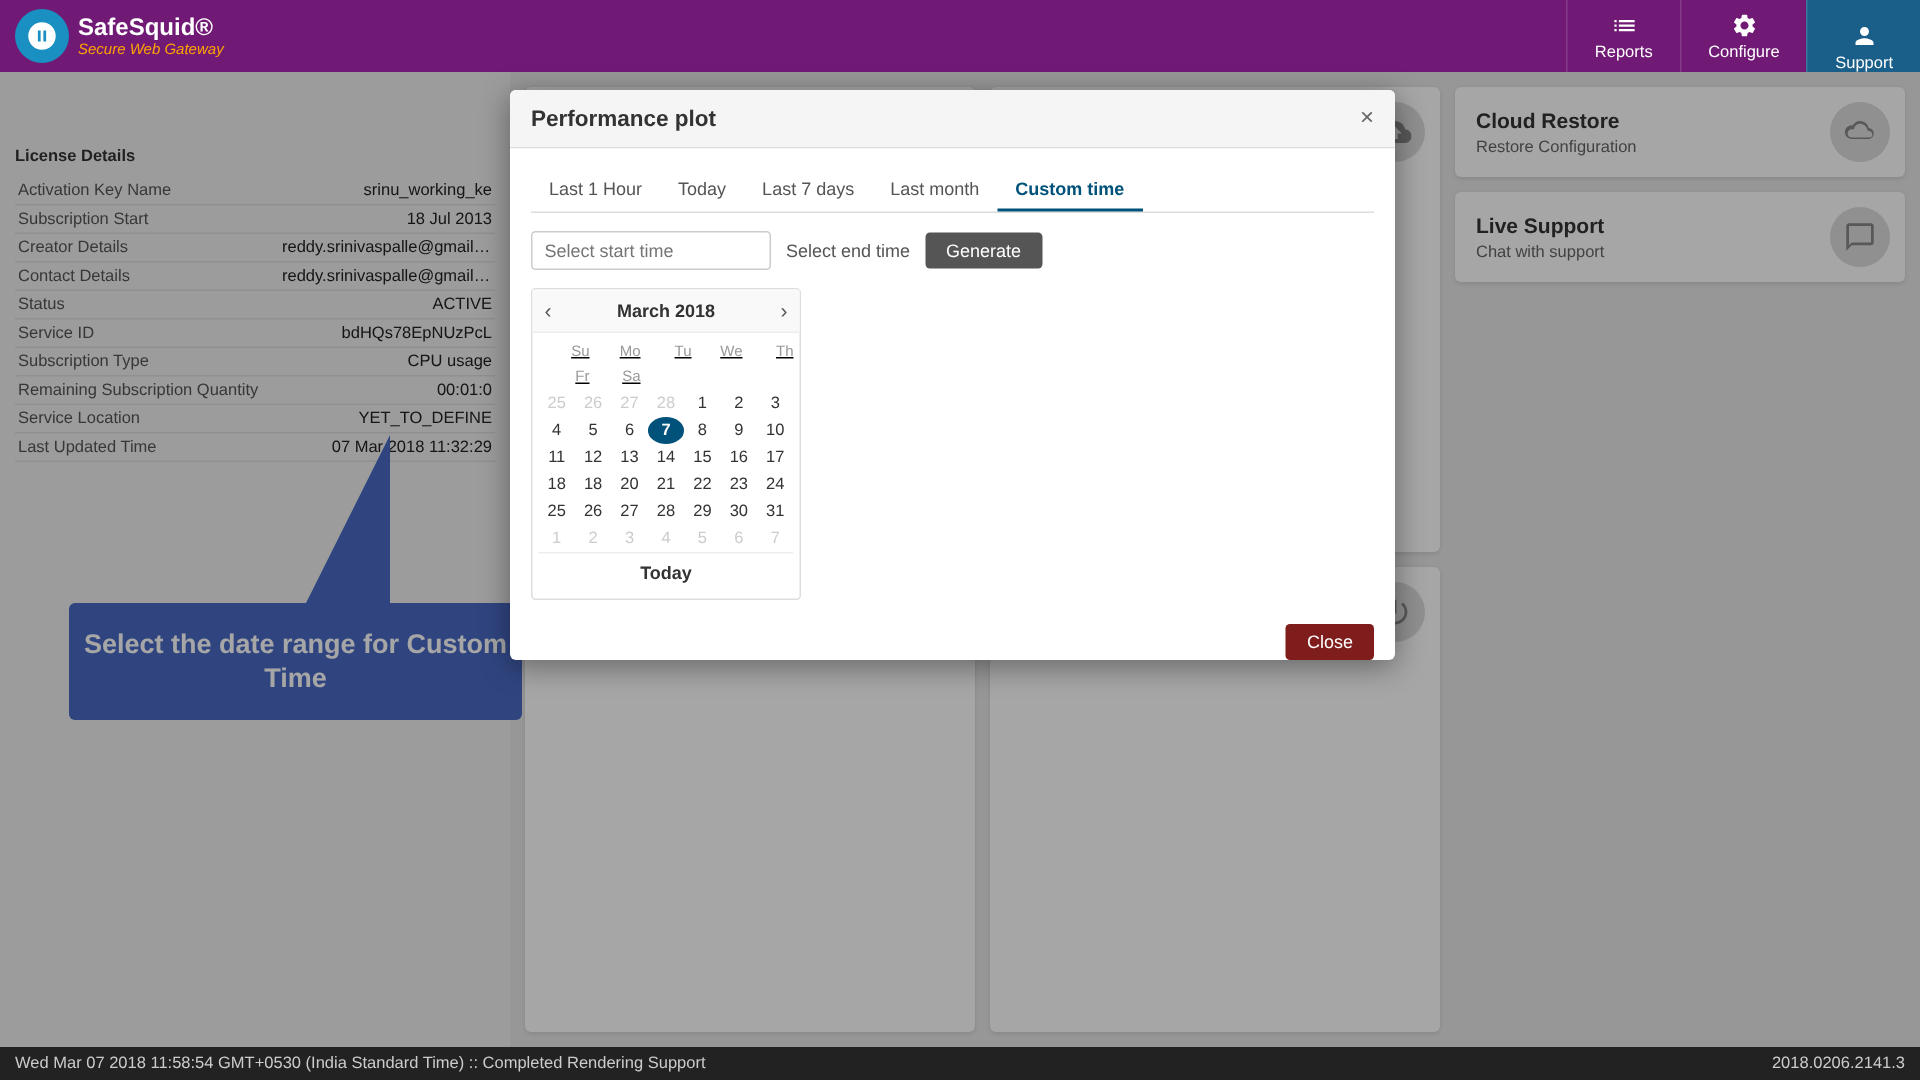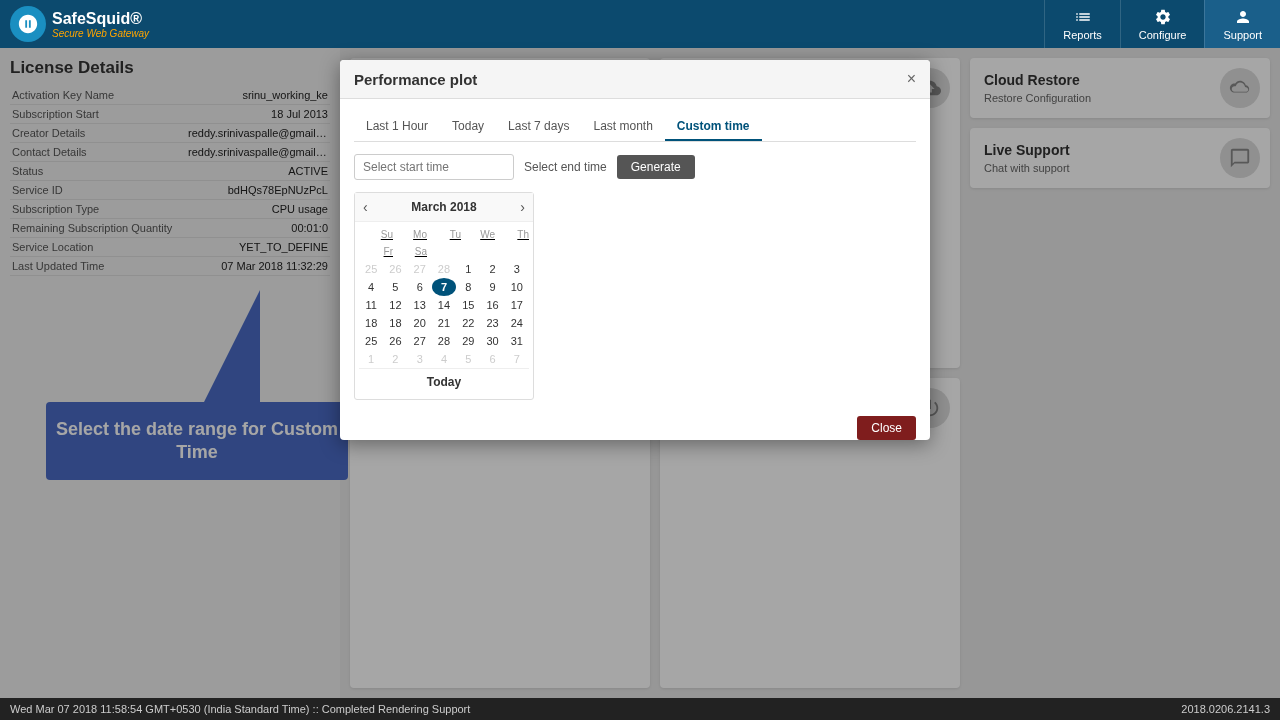--- a/index.html
+++ b/index.html
@@ -1,20 +1,20 @@
 <!DOCTYPE html>
 <html><head>
   <meta charset="utf-8">
   <style>
     * { box-sizing: border-box; margin: 0; padding: 0; }
     body { font-family: Arial, sans-serif; font-size: 12px; background: #e8e8e8; width: 1280px; height: 720px; overflow: hidden; position: relative; }
 
     
     .navbar {
-      background: #0c4a6e;
+      background: #701a75;
       height: 48px;
       display: flex;
       align-items: center;
       padding: 0 10px;
       position: relative;
     }
     .logo-area {
       display: flex;
       align-items: center;
       gap: 6px;
@@ -40,39 +40,40 @@
     }
     .nav-btn {
       display: flex; flex-direction: column; align-items: center; justify-content: center;
       padding: 0 18px;
       color: white;
       cursor: pointer;
       font-size: 11px;
       gap: 3px;
       border-left: 1px solid rgba(255,255,255,0.15);
     }
-    .nav-btn.active { background: #1a5f8a; }
+    .nav-btn.active { background: #1a5f8a; justify-content: flex-end; }
     .nav-btn svg { width: 18px; height: 18px; fill: white; }
 
     
     .main-content {
       display: flex;
       height: calc(720px - 48px - 22px);
     }
 
     
     .left-panel {
       width: 340px;
       background: #f0f0f0;
       padding: 10px;
       flex-shrink: 0;
     }
     .section-title {
-      font-size: 17px; font-weight: bold; color: #333;
+      font-size: 11px; font-weight: bold; color: #333;
       margin-bottom: 8px;
+      margin-top: 40px;
     }
     .info-table { width: 100%; border-collapse: collapse; }
     .info-table tr td {
       padding: 3px 2px;
       font-size: 11px;
       color: #333;
       border-bottom: 1px solid #ddd;
     }
     .info-table tr td:first-child { color: #555; width: 55%; }
     .info-table tr td:last-child { color: #222; text-align: right; overflow: hidden; text-overflow: ellipsis; white-space: nowrap; max-width: 140px; }

